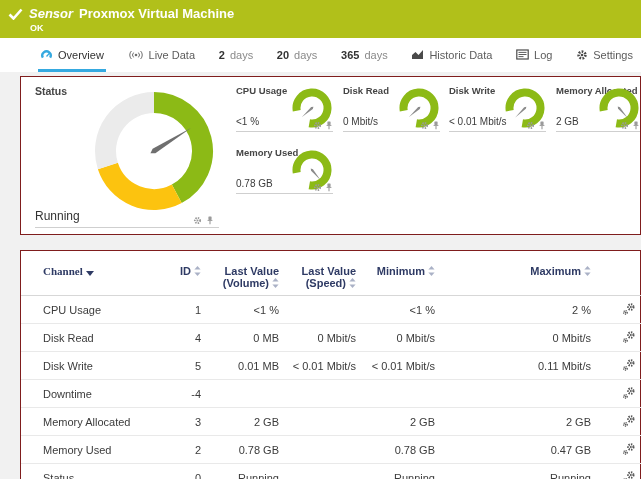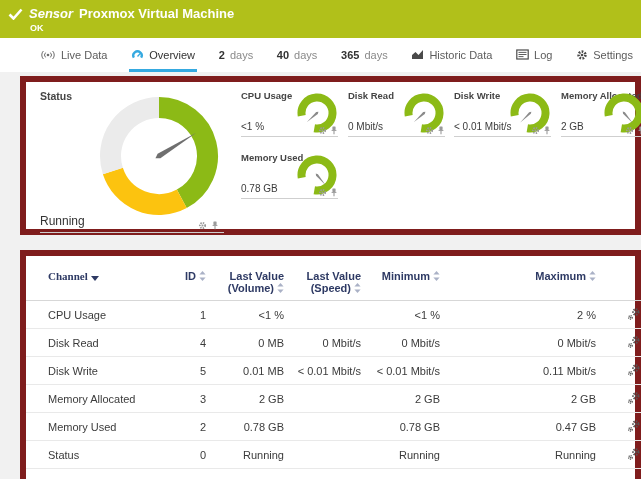--- a/index.html
+++ b/index.html
@@ -15,21 +15,21 @@
   #tabbar{position:absolute;left:0;top:38px;width:641px;height:34px;background:#fff;
           display:flex;align-items:stretch;justify-content:space-between;
           padding:0 6px 0 38px;box-sizing:border-box;}
   .tab{display:flex;align-items:center;gap:5px;font-size:11px;color:#5c5c5c;
        border-bottom:3px solid transparent;padding:2px 2px 0 2px;box-sizing:border-box;cursor:pointer;}
   .tab.active{color:#333;border-bottom-color:#35a9e0;}
   .tab b{color:#333;font-weight:700;}
   .tab .dim{color:#8a8a8a;}
   .ticon{display:inline-flex;align-items:center;}
   
-  .panel{position:absolute;background:#fff;border:6px solid #7f1d1d;box-sizing:border-box;}
+  .panel{position:absolute;background:#fff;border:1px solid #7f1d1d;box-sizing:border-box;}
   #panel-gauges{left:20px;top:76px;width:621px;height:159px;}
   #panel-table{left:20px;top:250px;width:621px;height:240px;}
   
   #statusbox{position:absolute;left:0;top:0;width:215px;height:157px;}
   .boxtitle{position:absolute;left:14px;top:8px;font-size:10.5px;font-weight:600;color:#454545;}
   #donut{position:absolute;left:73px;top:14px;}
   #status-value{position:absolute;left:14px;top:132px;font-size:12px;color:#333;}
   .underline{position:absolute;border-top:1px solid #cfcfcf;}
   #status-under{left:14px;top:150px;width:184px;}
   .gicons{position:absolute;display:flex;gap:4px;align-items:center;}
@@ -68,44 +68,44 @@
             <path d="M1.5 6.5 L5.5 10.5 L13.5 1.5" fill="none" stroke="#fff" stroke-width="2.6"></path>
           </svg>
       </span>
       <span class="stype">Sensor</span>
       <span class="stitle">Proxmox Virtual Machine</span>
     </div>
     <div class="sok">OK</div>
   </div>
 
   <div id="tabbar">
+    <div class="tab active">
+      <span class="ticon">
+        <svg width="13" height="12" viewBox="0 0 13 12">
+            <path d="M2.9 8.7 A4.2 4.2 0 1 1 10.1 8.7" fill="none" stroke="#35a9e0" stroke-width="2.4"></path>
+            <path d="M6.5 7.5 L10 3.6" stroke="#35a9e0" stroke-width="1.3"></path>
+          </svg>
+      </span>
+      <span>Overview</span>
+    </div>
     <div class="tab">
       <span class="ticon">
         <svg width="16" height="10" viewBox="0 0 16 10">
             <circle cx="8" cy="5" r="1.3" fill="#6d6d6d"></circle>
             <path d="M5.6 2.6 A3.4 3.4 0 0 0 5.6 7.4 M3.4 1 A5.7 5.7 0 0 0 3.4 9 M10.4 2.6 A3.4 3.4 0 0 1 10.4 7.4 M12.6 1 A5.7 5.7 0 0 1 12.6 9" fill="none" stroke="#6d6d6d" stroke-width="1"></path>
           </svg>
       </span>
       <span>Live Data</span>
     </div>
-    <div class="tab active">
-      <span class="ticon">
-        <svg width="13" height="12" viewBox="0 0 13 12">
-            <path d="M2.9 8.7 A4.2 4.2 0 1 1 10.1 8.7" fill="none" stroke="#35a9e0" stroke-width="2.4"></path>
-            <path d="M6.5 7.5 L10 3.6" stroke="#35a9e0" stroke-width="1.3"></path>
-          </svg>
-      </span>
-      <span>Overview</span>
-    </div>
     <div class="tab">
       <b>2</b>
       <span class="dim">days</span>
     </div>
     <div class="tab">
-      <b>40</b>
+      <b>20</b>
       <span class="dim">days</span>
     </div>
     <div class="tab">
       <b>365</b>
       <span class="dim">days</span>
     </div>
     <div class="tab">
       <span class="ticon">
         <svg width="13" height="11" viewBox="0 0 13 11">
             <path d="M1 10 V6 L4.5 3 L7.5 6 L12 1 V10 Z" fill="#4a4a4a"></path>
@@ -373,20 +373,36 @@
             <td class="ico"><span class="ticon">
                 <svg width="14" height="14" viewBox="0 0 14 14">
                   <circle cx="8.8" cy="5" r="2.7" fill="none" stroke="#555" stroke-width="2" stroke-dasharray="1.4 1.1"></circle>
                   <circle cx="8.8" cy="5" r="1" fill="#555"></circle>
                   <circle cx="3.4" cy="10.4" r="1.7" fill="none" stroke="#555" stroke-width="1.5" stroke-dasharray="1 0.85"></circle>
                   <circle cx="3.4" cy="10.4" r="0.6" fill="#555"></circle>
                 </svg>
               </span></td>
           </tr>
           <tr>
+            <td class="left">Downtime</td>
+            <td>-4</td>
+            <td></td>
+            <td></td>
+            <td></td>
+            <td></td>
+            <td class="ico"><span class="ticon">
+                <svg width="14" height="14" viewBox="0 0 14 14">
+                  <circle cx="8.8" cy="5" r="2.7" fill="none" stroke="#555" stroke-width="2" stroke-dasharray="1.4 1.1"></circle>
+                  <circle cx="8.8" cy="5" r="1" fill="#555"></circle>
+                  <circle cx="3.4" cy="10.4" r="1.7" fill="none" stroke="#555" stroke-width="1.5" stroke-dasharray="1 0.85"></circle>
+                  <circle cx="3.4" cy="10.4" r="0.6" fill="#555"></circle>
+                </svg>
+              </span></td>
+          </tr>
+          <tr>
             <td class="left">Memory Allocated</td>
             <td>3</td>
             <td>2 GB</td>
             <td></td>
             <td>2 GB</td>
             <td>2 GB</td>
             <td class="ico"><span class="ticon">
                 <svg width="14" height="14" viewBox="0 0 14 14">
                   <circle cx="8.8" cy="5" r="2.7" fill="none" stroke="#555" stroke-width="2" stroke-dasharray="1.4 1.1"></circle>
                   <circle cx="8.8" cy="5" r="1" fill="#555"></circle>

